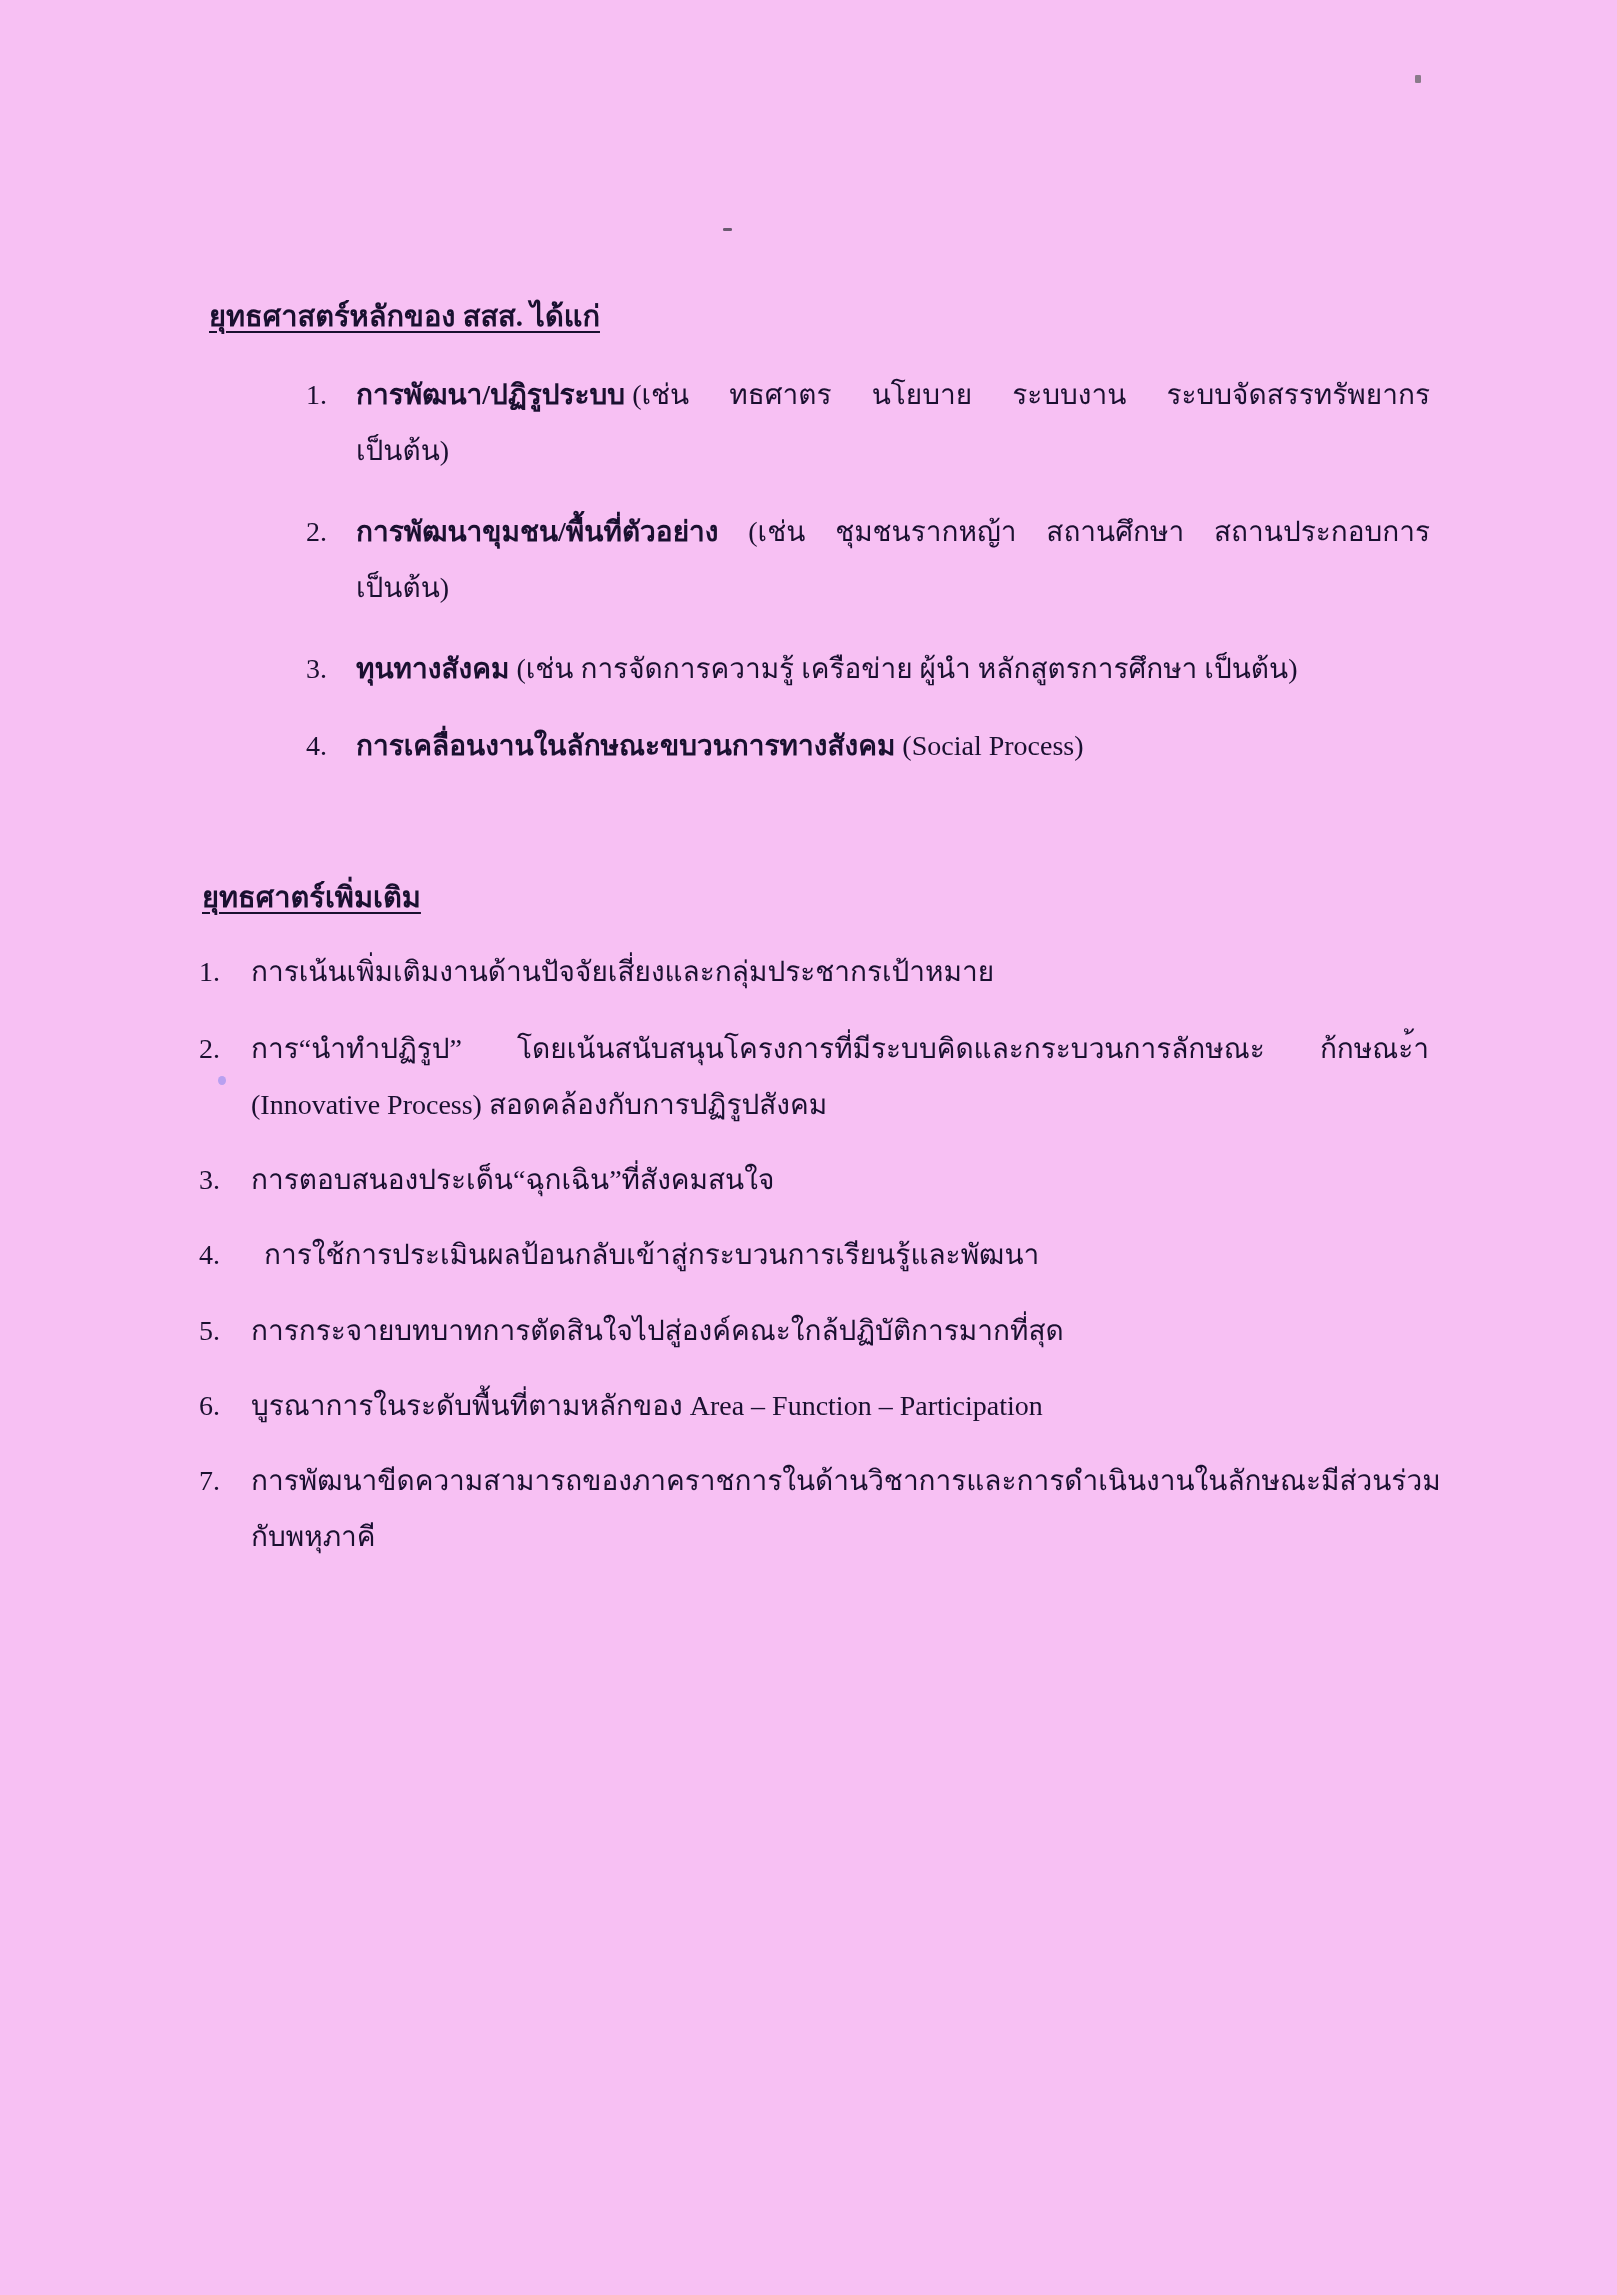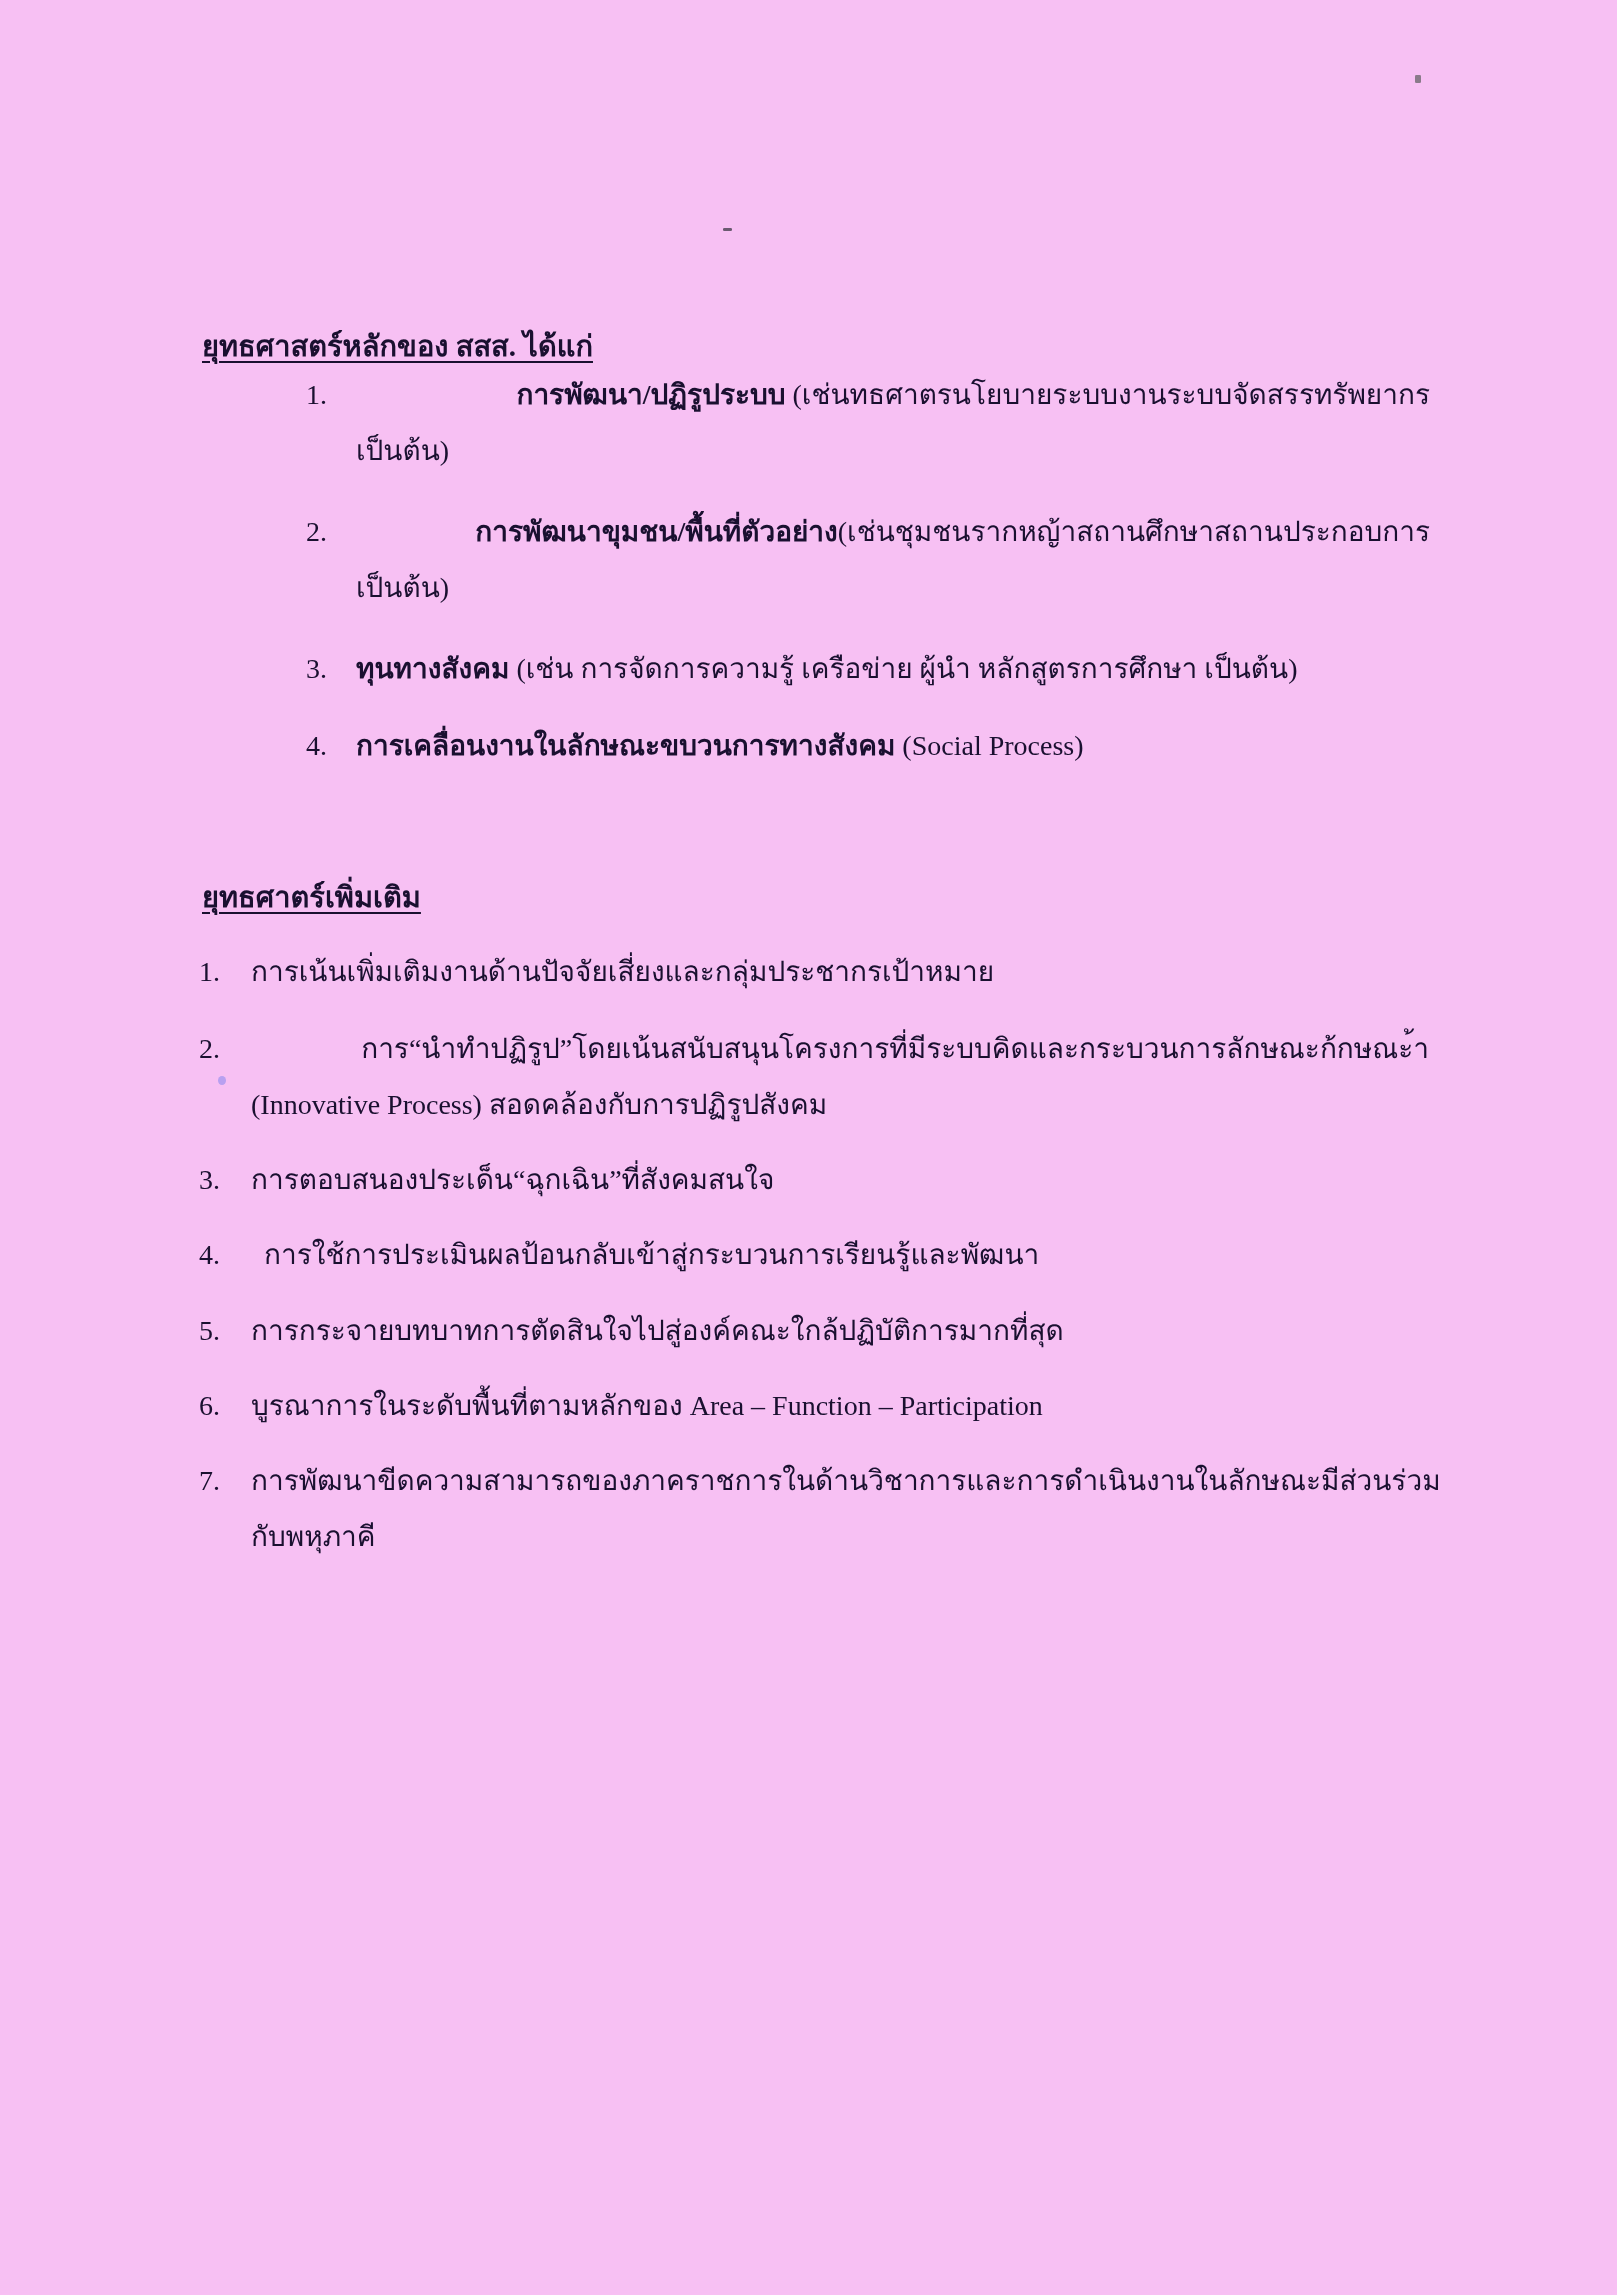--- a/index.html
+++ b/index.html
@@ -54,33 +54,33 @@
     }
     .item .body b {
       font-weight: bold;
     }
     .item .line {
       display: block;
       white-space: nowrap;
     }
     .item .line.justify {
       display: flex;
-      justify-content: flex-end;
+      justify-content: space-between;
     }
   </style>
 </head>
 <body>
 
 <div class="page">
 
   <div class="speck" style="left:723px;top:228px;width:9.2px;height:3.3px;"></div>
   <div class="speck" style="left:1415px;top:75px;width:5.9px;height:7.9px;background:#8a7a8a;"></div>
   <div class="speck" style="left:218px;top:1076px;width:7.9px;height:9.2px;background:#b8a0f0;border-radius:50%;"></div>
 
-  <div class="heading" style="left:202px;top:293px;margin-top:30px;">ยุทธศาสตร์หลักของ สสส. ได้แก่</div>
+  <div class="heading" style="left:209px;top:293px;">ยุทธศาสตร์หลักของ สสส. ได้แก่</div>
 
   <div class="item" style="left:306px;top:367px;width:1124px;height:113px;">
     <span class="num">1.</span>
     <div class="body" style="left:50px;width:1074px;">
       <span class="line justify">
         <span><b>การพัฒนา/ปฏิรูประบบ</b>&nbsp;<span>(เช่น</span></span>
         <span>ทธศาตร</span>
         <span>นโยบาย</span>
         <span>ระบบงาน</span>
         <span>ระบบจัดสรรทรัพยากร</span>

